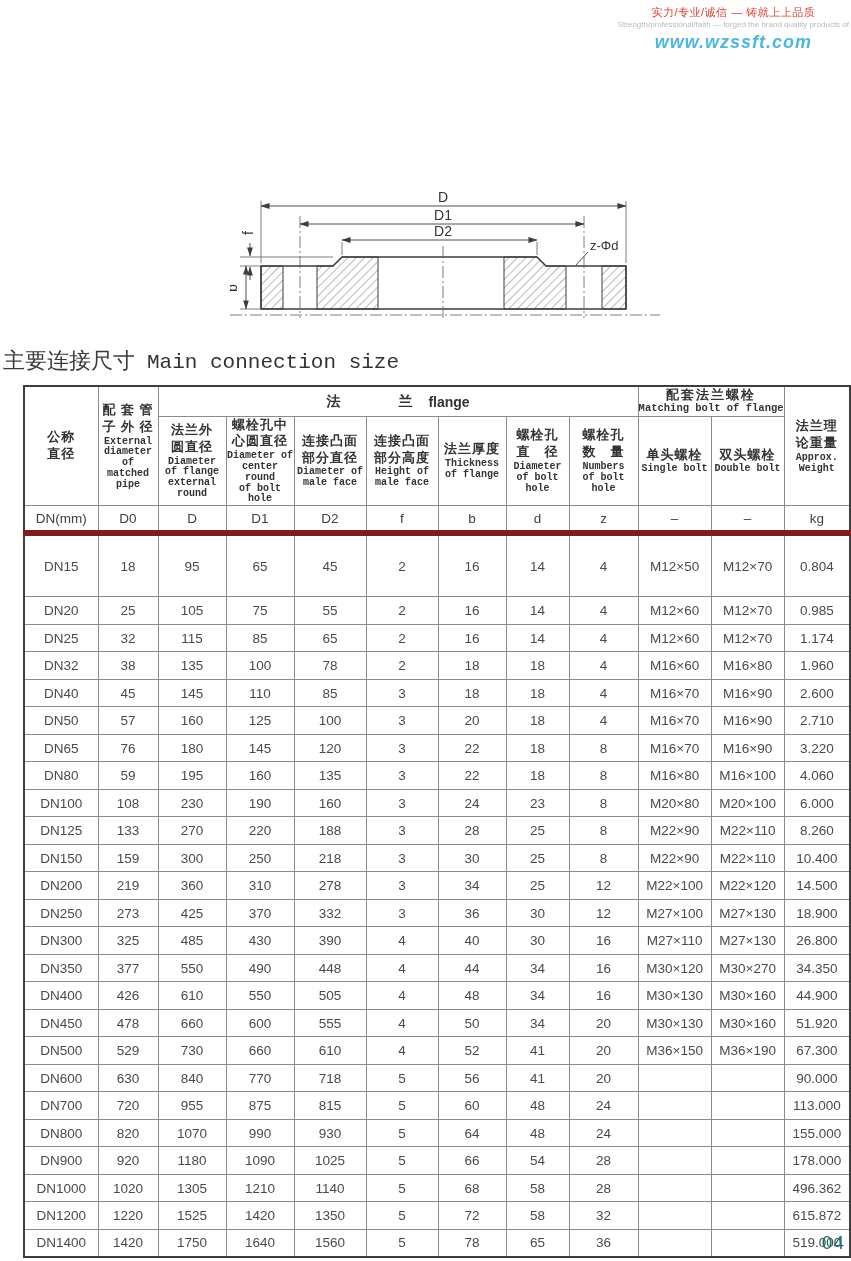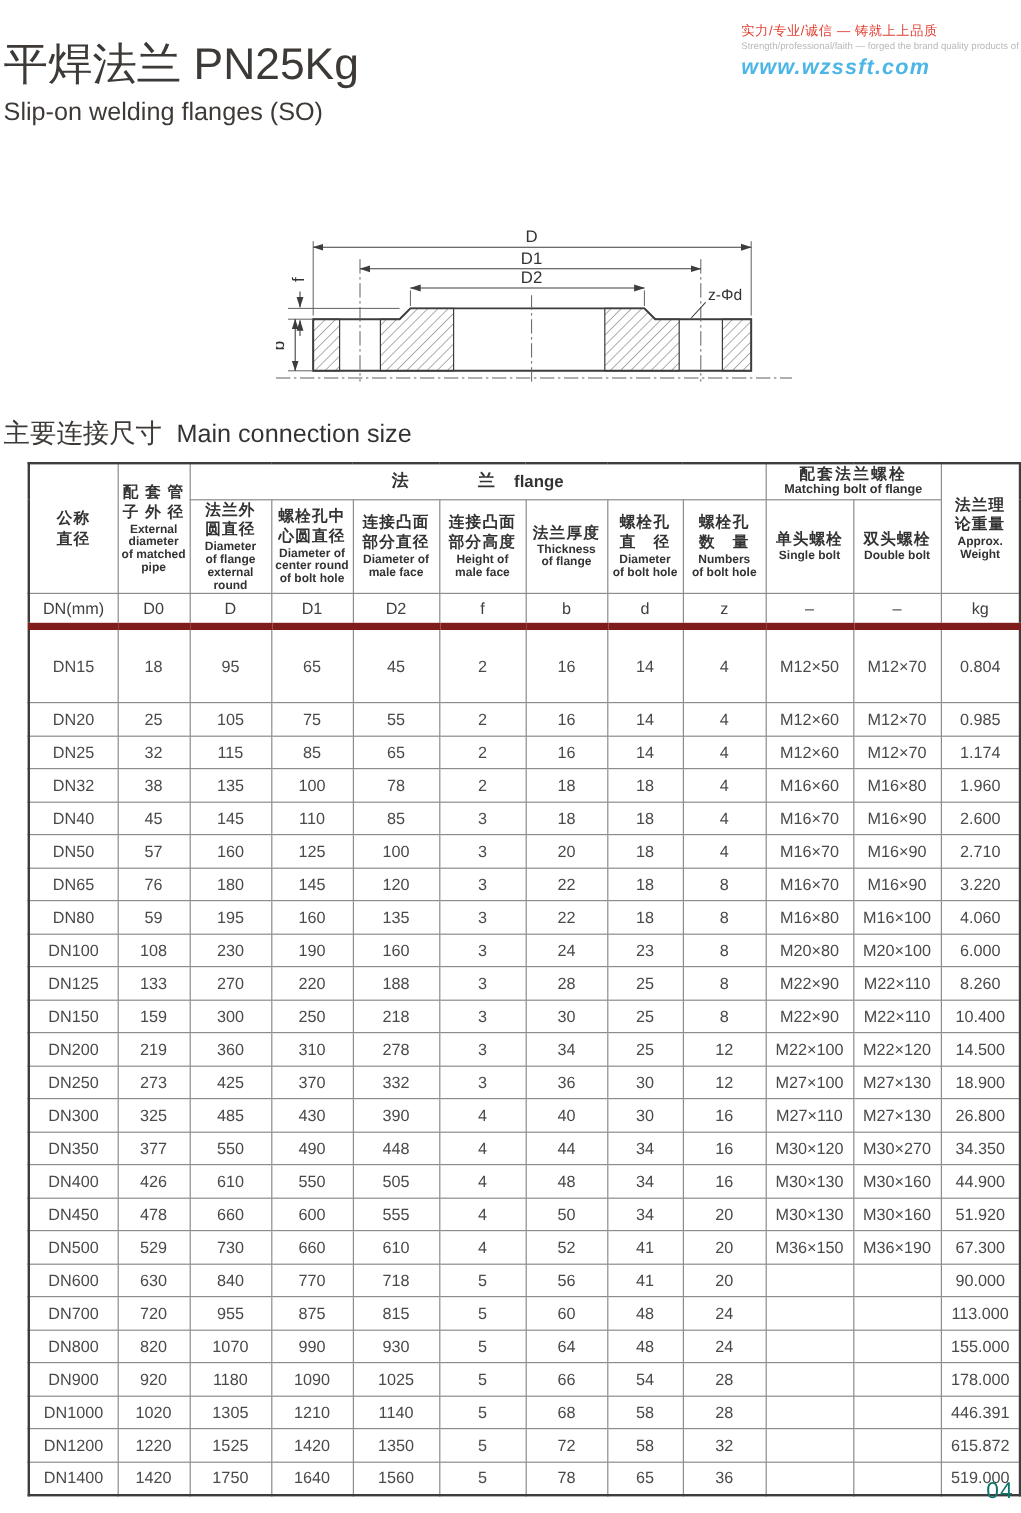--- a/index.html
+++ b/index.html
@@ -2,21 +2,21 @@
 <html><head>
 <meta charset="utf-8">
 <style>
   html,body{margin:0;padding:0;background:#e8e8e8;}
   .page{
     position:relative;width:851px;height:1261px;background:#ffffff;
     margin:0 auto;overflow:hidden;
     font-family:"Liberation Sans","DejaVu Sans",sans-serif;color:#3d3936;
   }
   
-  .masthead{position:absolute;top:20px;right:2px;text-align:left;line-height:1.15;}
+  .masthead{position:absolute;top:6px;right:2px;text-align:center;line-height:1.15;}
   .tag-cn{font-size:11px;color:#e23d30;letter-spacing:0.5px;}
   .tag-en{font-size:8px;color:#b9b9b9;margin-top:1px;}
   .site{font-size:18px;font-style:italic;font-weight:bold;color:#4cb6e6;margin-top:3px;letter-spacing:1px;}
   
   .title-block{position:absolute;left:3px;top:34px;}
   .title-cn{font-size:37px;font-weight:normal;color:#3d3936;margin:0;line-height:1.1;}
   .title-en{font-size:21px;color:#3d3936;margin-top:7px;}
   
   .section-title{position:absolute;left:3px;top:346px;font-size:22px;color:#3d3936;}
   .section-title .en{margin-left:12px;font-size:21px;}
@@ -40,44 +40,40 @@
     padding:0;overflow:hidden;
   }
   .flange-table thead tr.grp-row{height:30px;}
   .flange-table thead tr.sub-row{height:68px;}
   .flange-table thead tr.sym-row{height:27px;}
   .flange-table thead tr.sym-row td{border-bottom:6px solid #7f1d1d;font-size:13.5px;color:#3f3f3f;}
   .flange-table tbody tr{height:27.5px;}
   .flange-table tbody tr:first-child{height:64px;}
   .flange-table tbody td{font-size:13.5px;color:#4a4a4a;}
   .cn{font-size:13px;color:#333;letter-spacing:1px;white-space:pre-wrap;line-height:1.3;}
-  .en{font-size:10px;color:#333;white-space:pre-wrap;line-height:1.08;margin-top:1px;letter-spacing:0;}
+  .en{font-size:10px;color:#333;white-space:pre-wrap;line-height:1.08;margin-top:1px;letter-spacing:0;font-family:Liberation Mono, monospace;}
   .grp-flex{display:inline-flex;align-items:center;font-size:14px;color:#333;}
   .grp-flex .g2{margin-left:58px;}
   .grp-flex .g3{margin-left:16px;}
   .bolt-grp .cn{letter-spacing:2px;line-height:1.1;}
   .bolt-grp .en{font-size:10.5px;text-align:center;}
   
   .page-number{position:absolute;right:6px;bottom:7px;font-size:19px;color:#0f766e;letter-spacing:1px;}
 </style>
 </head>
 <body>
 
 <div class="page">
 
   <div class="masthead">
     <div class="tag-cn">实力/专业/诚信 — 铸就上上品质</div>
     <div class="tag-en">Strength/professional/faith — forged the brand quality products of</div>
     <div class="site">www.wzssft.com</div>
   </div>
 
-  <div class="title-block">
-    <h1 class="title-cn">平焊法兰 PN25Kg</h1>
-    <div class="title-en">Slip-on welding flanges (SO)</div>
-  </div>
 
   <svg class="diagram" viewBox="0 0 430 142">
     <defs>
       <pattern id="hatch" width="6" height="6" patternUnits="userSpaceOnUse" patternTransform="rotate(45)">
         <line x1="0" y1="0" x2="0" y2="6" stroke="#777" stroke-width="1"></line>
       </pattern>
       <marker id="arr" viewBox="0 0 10 10" refX="9.5" refY="5" markerWidth="10" markerHeight="10" orient="auto-start-reverse">
         <path d="M0,1.8 L10,5 L0,8.2 Z" fill="#3d3d3d"></path>
       </marker>
     </defs>
@@ -552,21 +548,21 @@
           <td>1020</td>
           <td>1305</td>
           <td>1210</td>
           <td>1140</td>
           <td>5</td>
           <td>68</td>
           <td>58</td>
           <td>28</td>
           <td></td>
           <td></td>
-          <td>446.391</td>
+          <td>496.362</td>
         </tr>
         <tr>
           <td>DN1200</td>
           <td>1220</td>
           <td>1525</td>
           <td>1420</td>
           <td>1350</td>
           <td>5</td>
           <td>72</td>
           <td>58</td>

